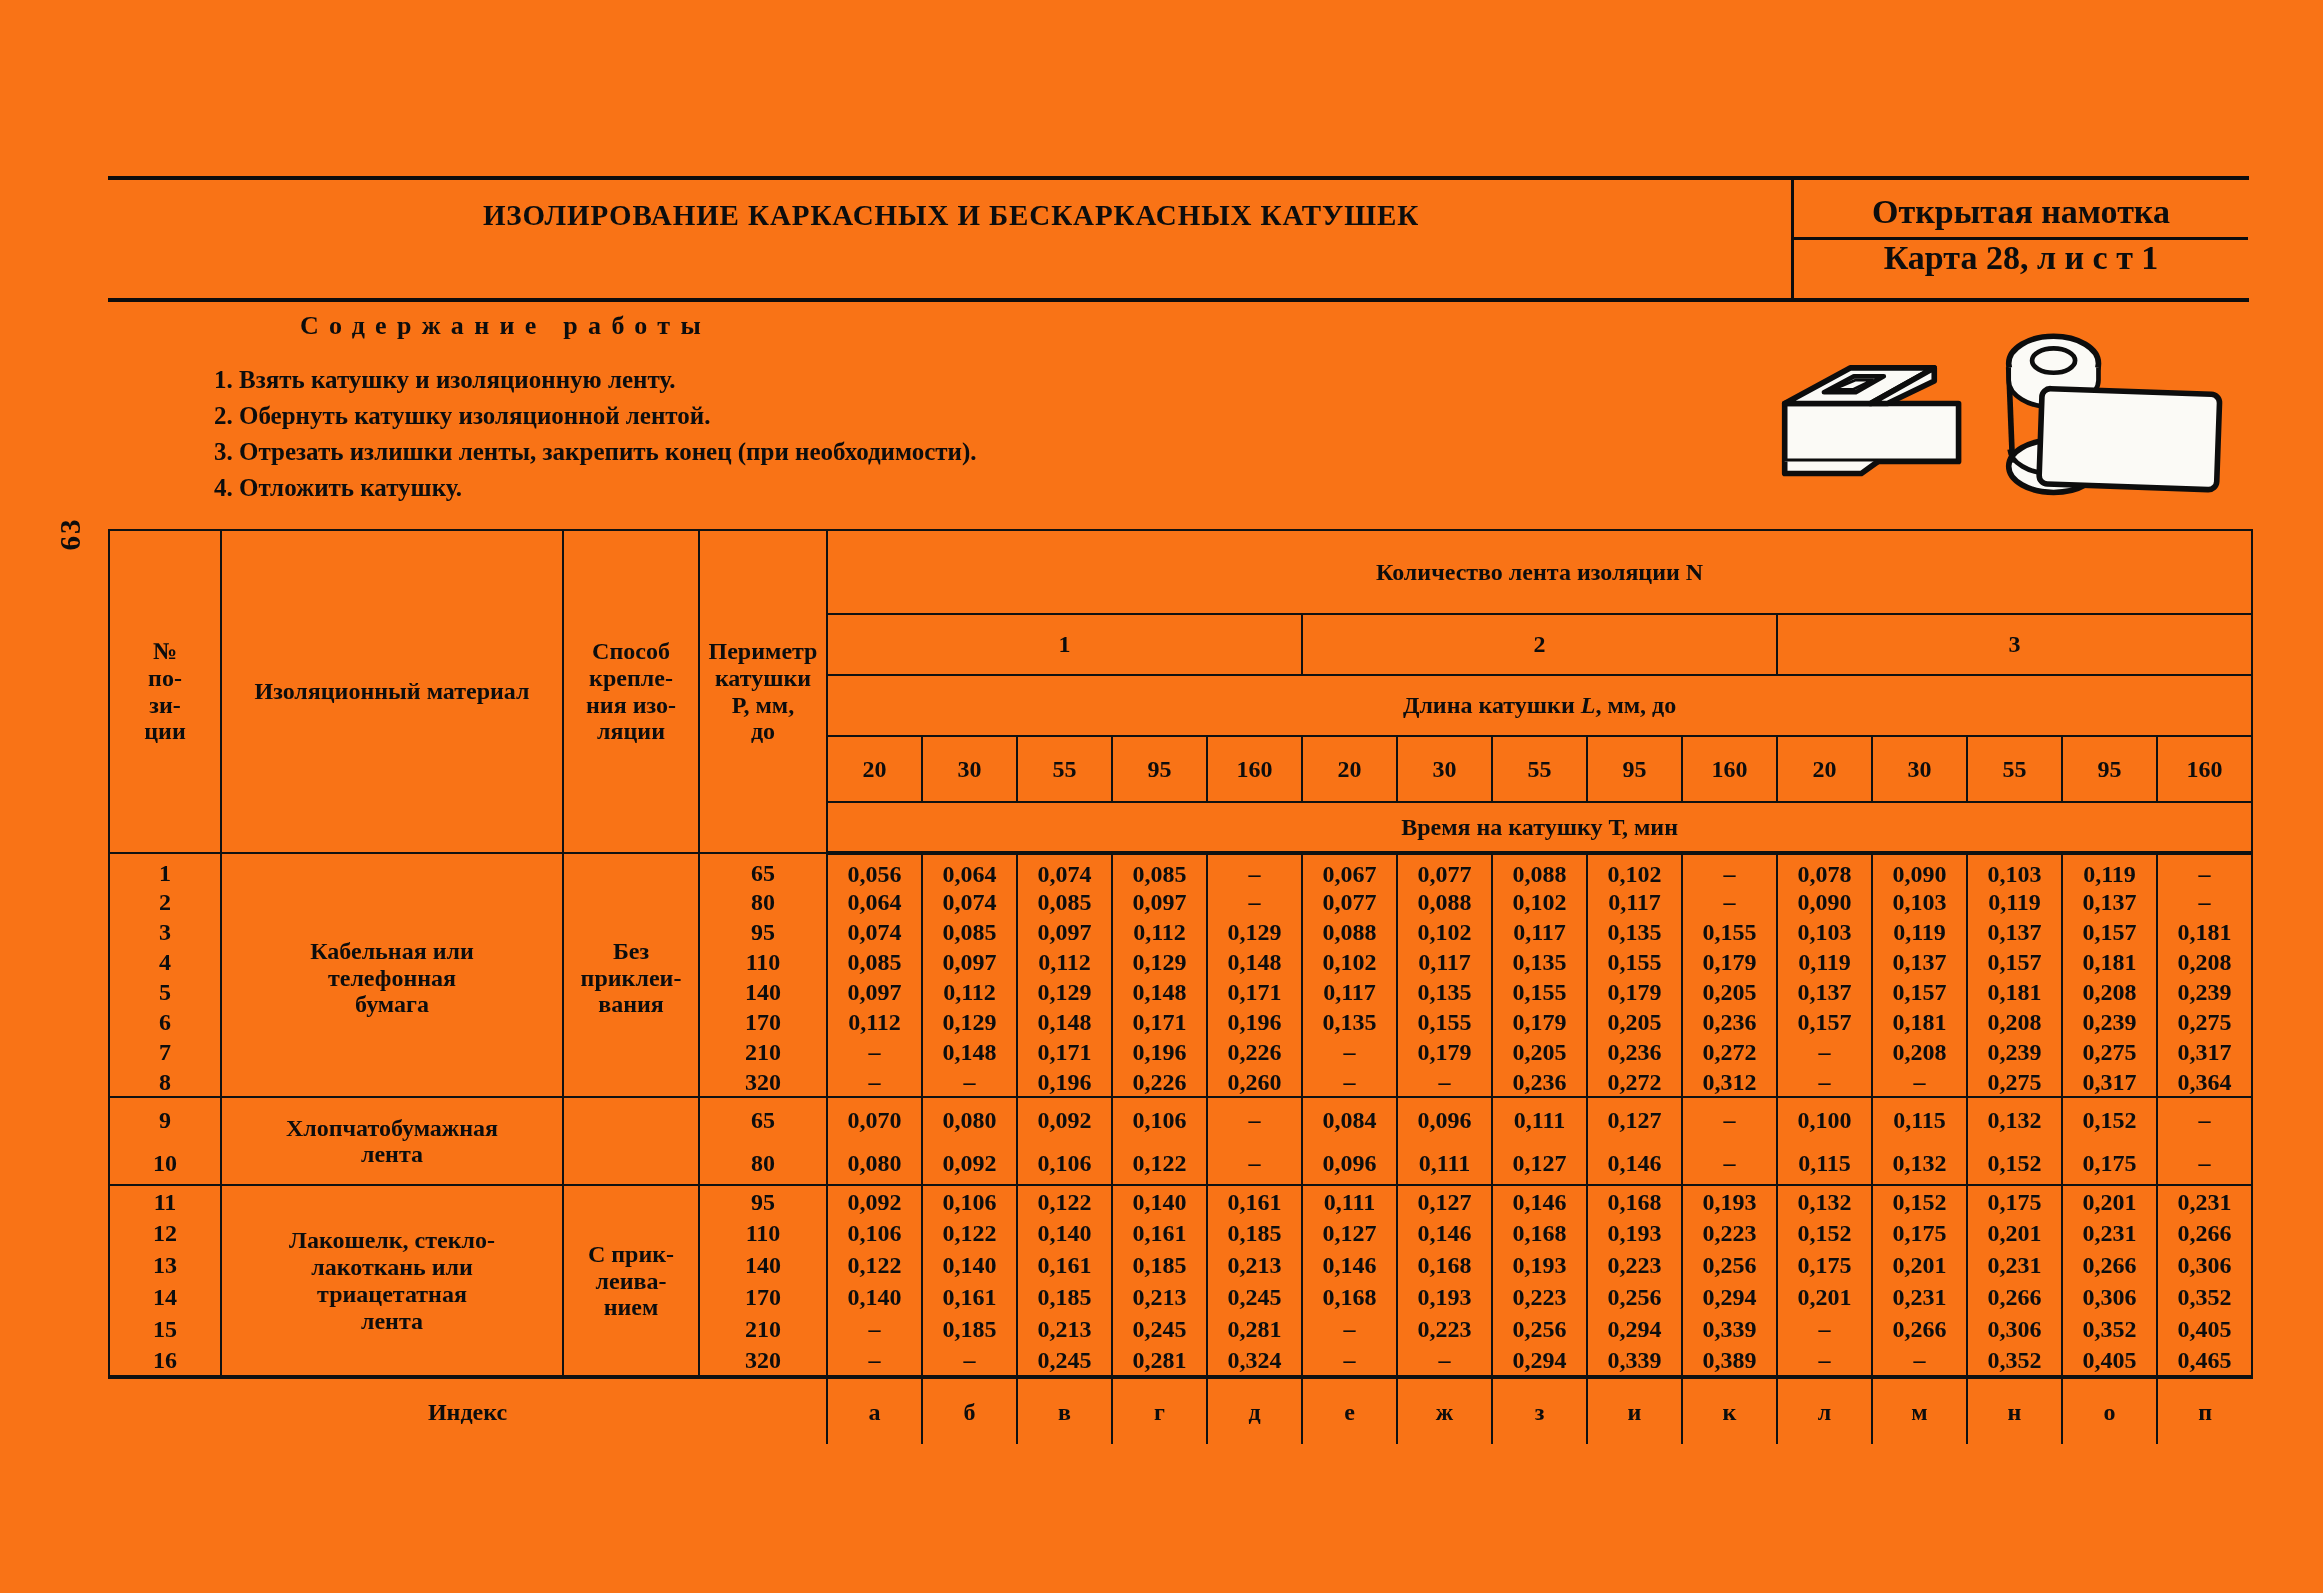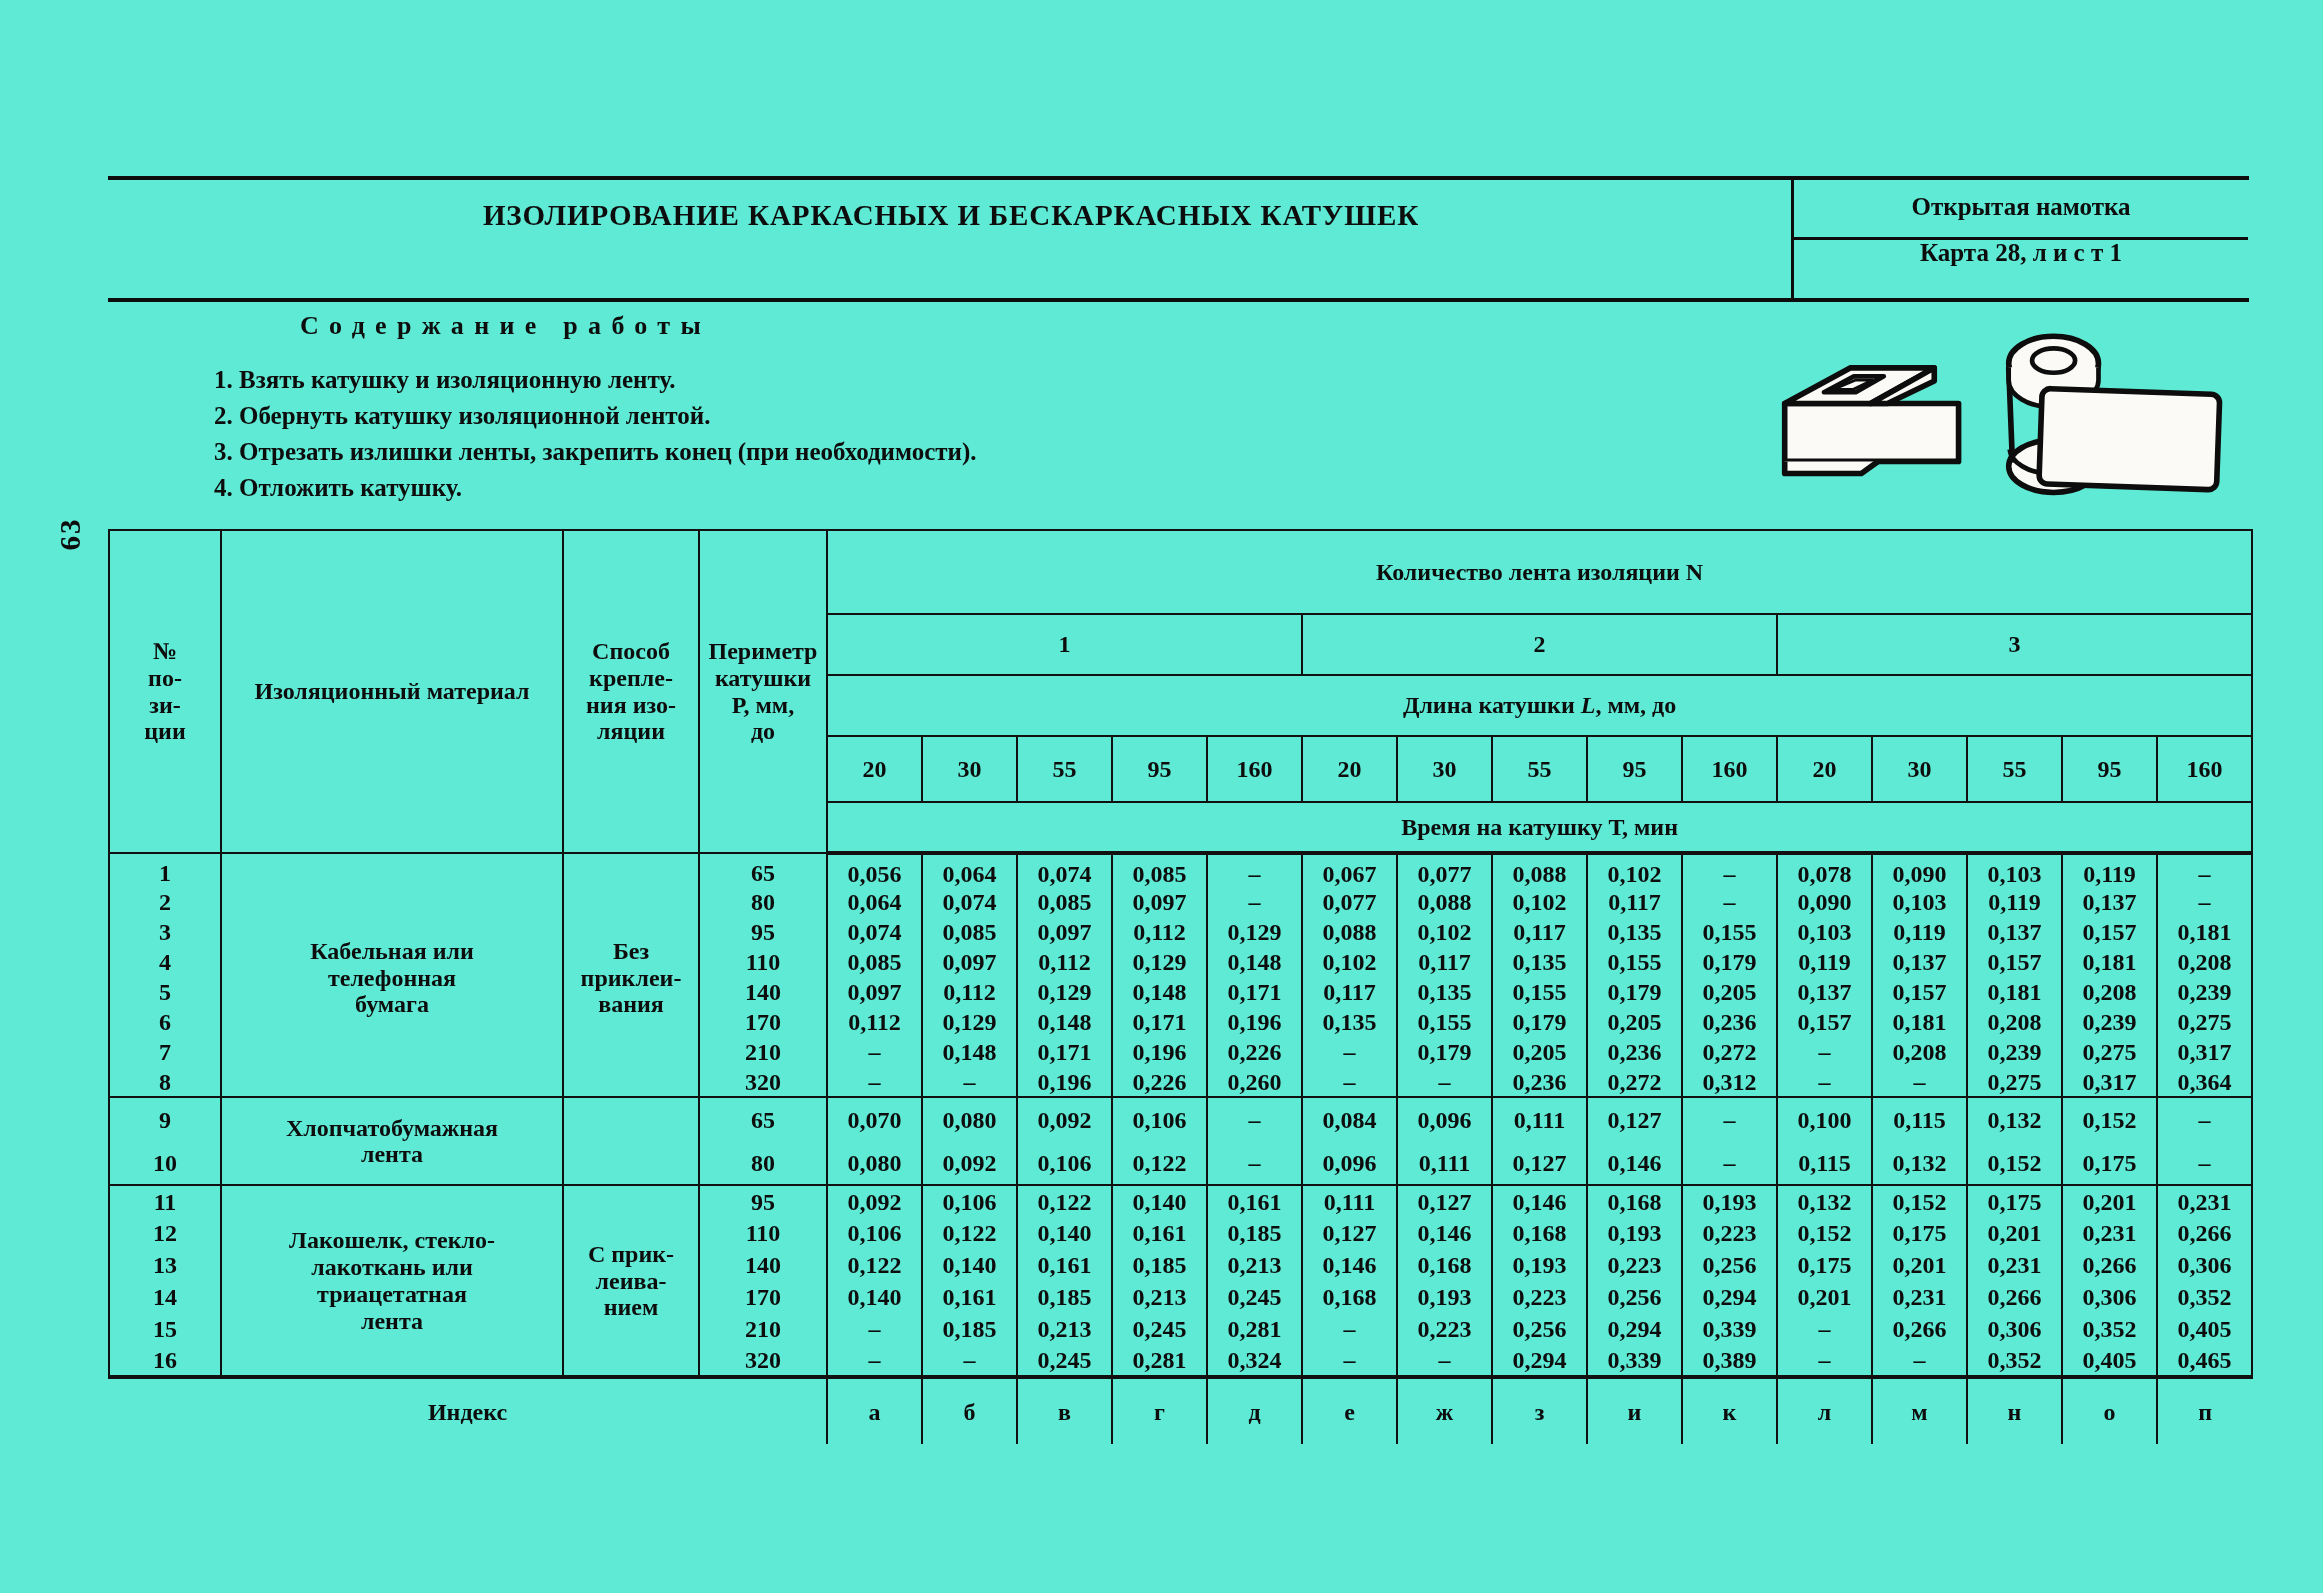--- a/index.html
+++ b/index.html
@@ -1,31 +1,31 @@
 <!DOCTYPE html>
 <html style="font-size:15px"><head>
 <meta charset="utf-8">
 <style>
   html,body{margin:0;padding:0;background:#e8e8e4;}
   .page{
     position:relative;
     width:2324px;height:1594px;
-    background:#5eead4;
+    background:#f97316;
     font-family:"Liberation Serif", serif;
     color:#0d0d0d;
     overflow:hidden;
   }
   .hr{position:absolute;background:#0d0d0d;height:3.7px;}
   .vr{position:absolute;background:#0d0d0d;width:2.8px;}
   .doc-title{
     position:absolute;left:220px;top:199px;width:1462px;
     text-align:center;font-size:29px;font-weight:bold;letter-spacing:0.9px;
   }
   .box-line{position:absolute;left:1808px;width:426px;text-align:center;
-    font-size:25px;font-weight:bold;}
+    font-size:34px;font-weight:bold;}
   .work-heading{
     position:absolute;left:300px;top:311px;width:656px;text-align:left;
     font-size:26px;font-weight:bold;letter-spacing:10.3px;
   }
   .work-steps{position:absolute;left:214px;top:362px;font-size:25px;font-weight:bold;line-height:36px;}
   .work-steps div{white-space:pre;}
   .section-label{
     position:absolute;left:843px;top:495px;width:712px;text-align:center;
     font-size:27px;font-weight:bold;font-style:italic;
   }

